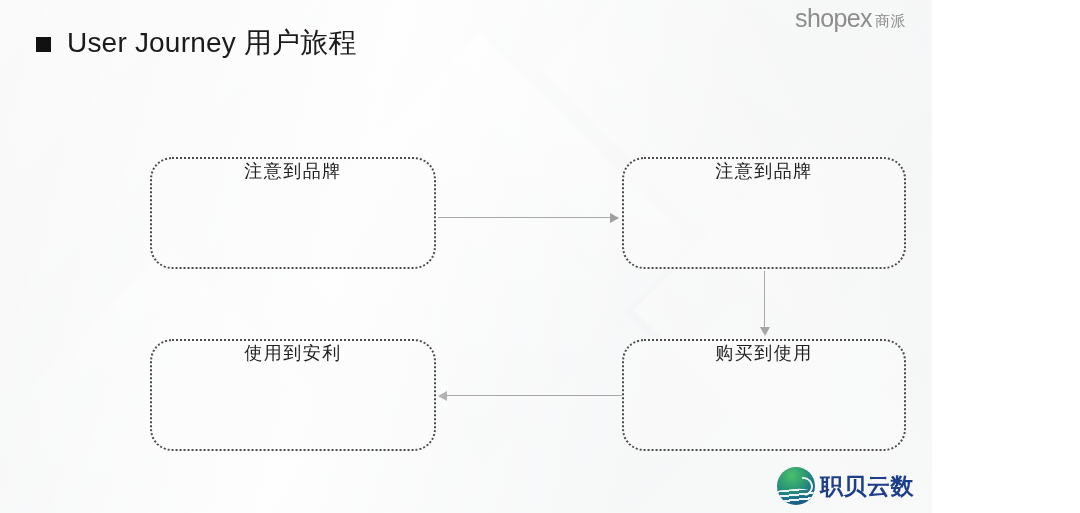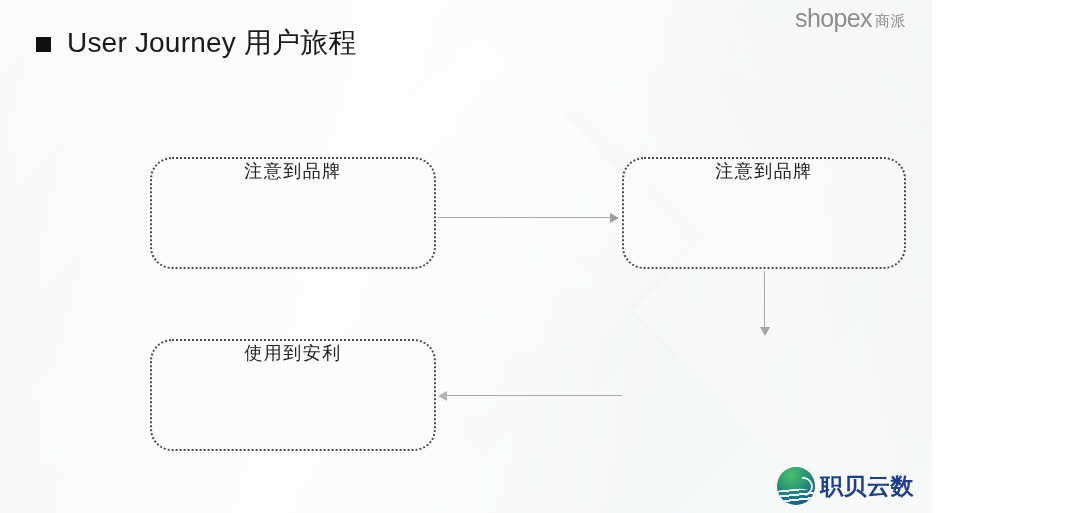--- a/index.html
+++ b/index.html
@@ -267,20 +267,23 @@
   </div>
 
   <div class="flow-box" id="box-2">
     <span class="label">注意到品牌</span>
   </div>
 
   <div class="flow-box" id="box-3">
     <span class="label">使用到安利</span>
   </div>
 
+  <div class="flow-box" id="box-4">
+    <span class="label">购买到使用</span>
+  </div>
 
   <div class="connector" id="conn-1">
     <div class="conn-line-h"></div>
     <div class="arrow-head ah-right"></div>
   </div>
 
   <div class="connector" id="conn-2">
     <div class="conn-line-v"></div>
     <div class="arrow-head ah-down"></div>
   </div>

